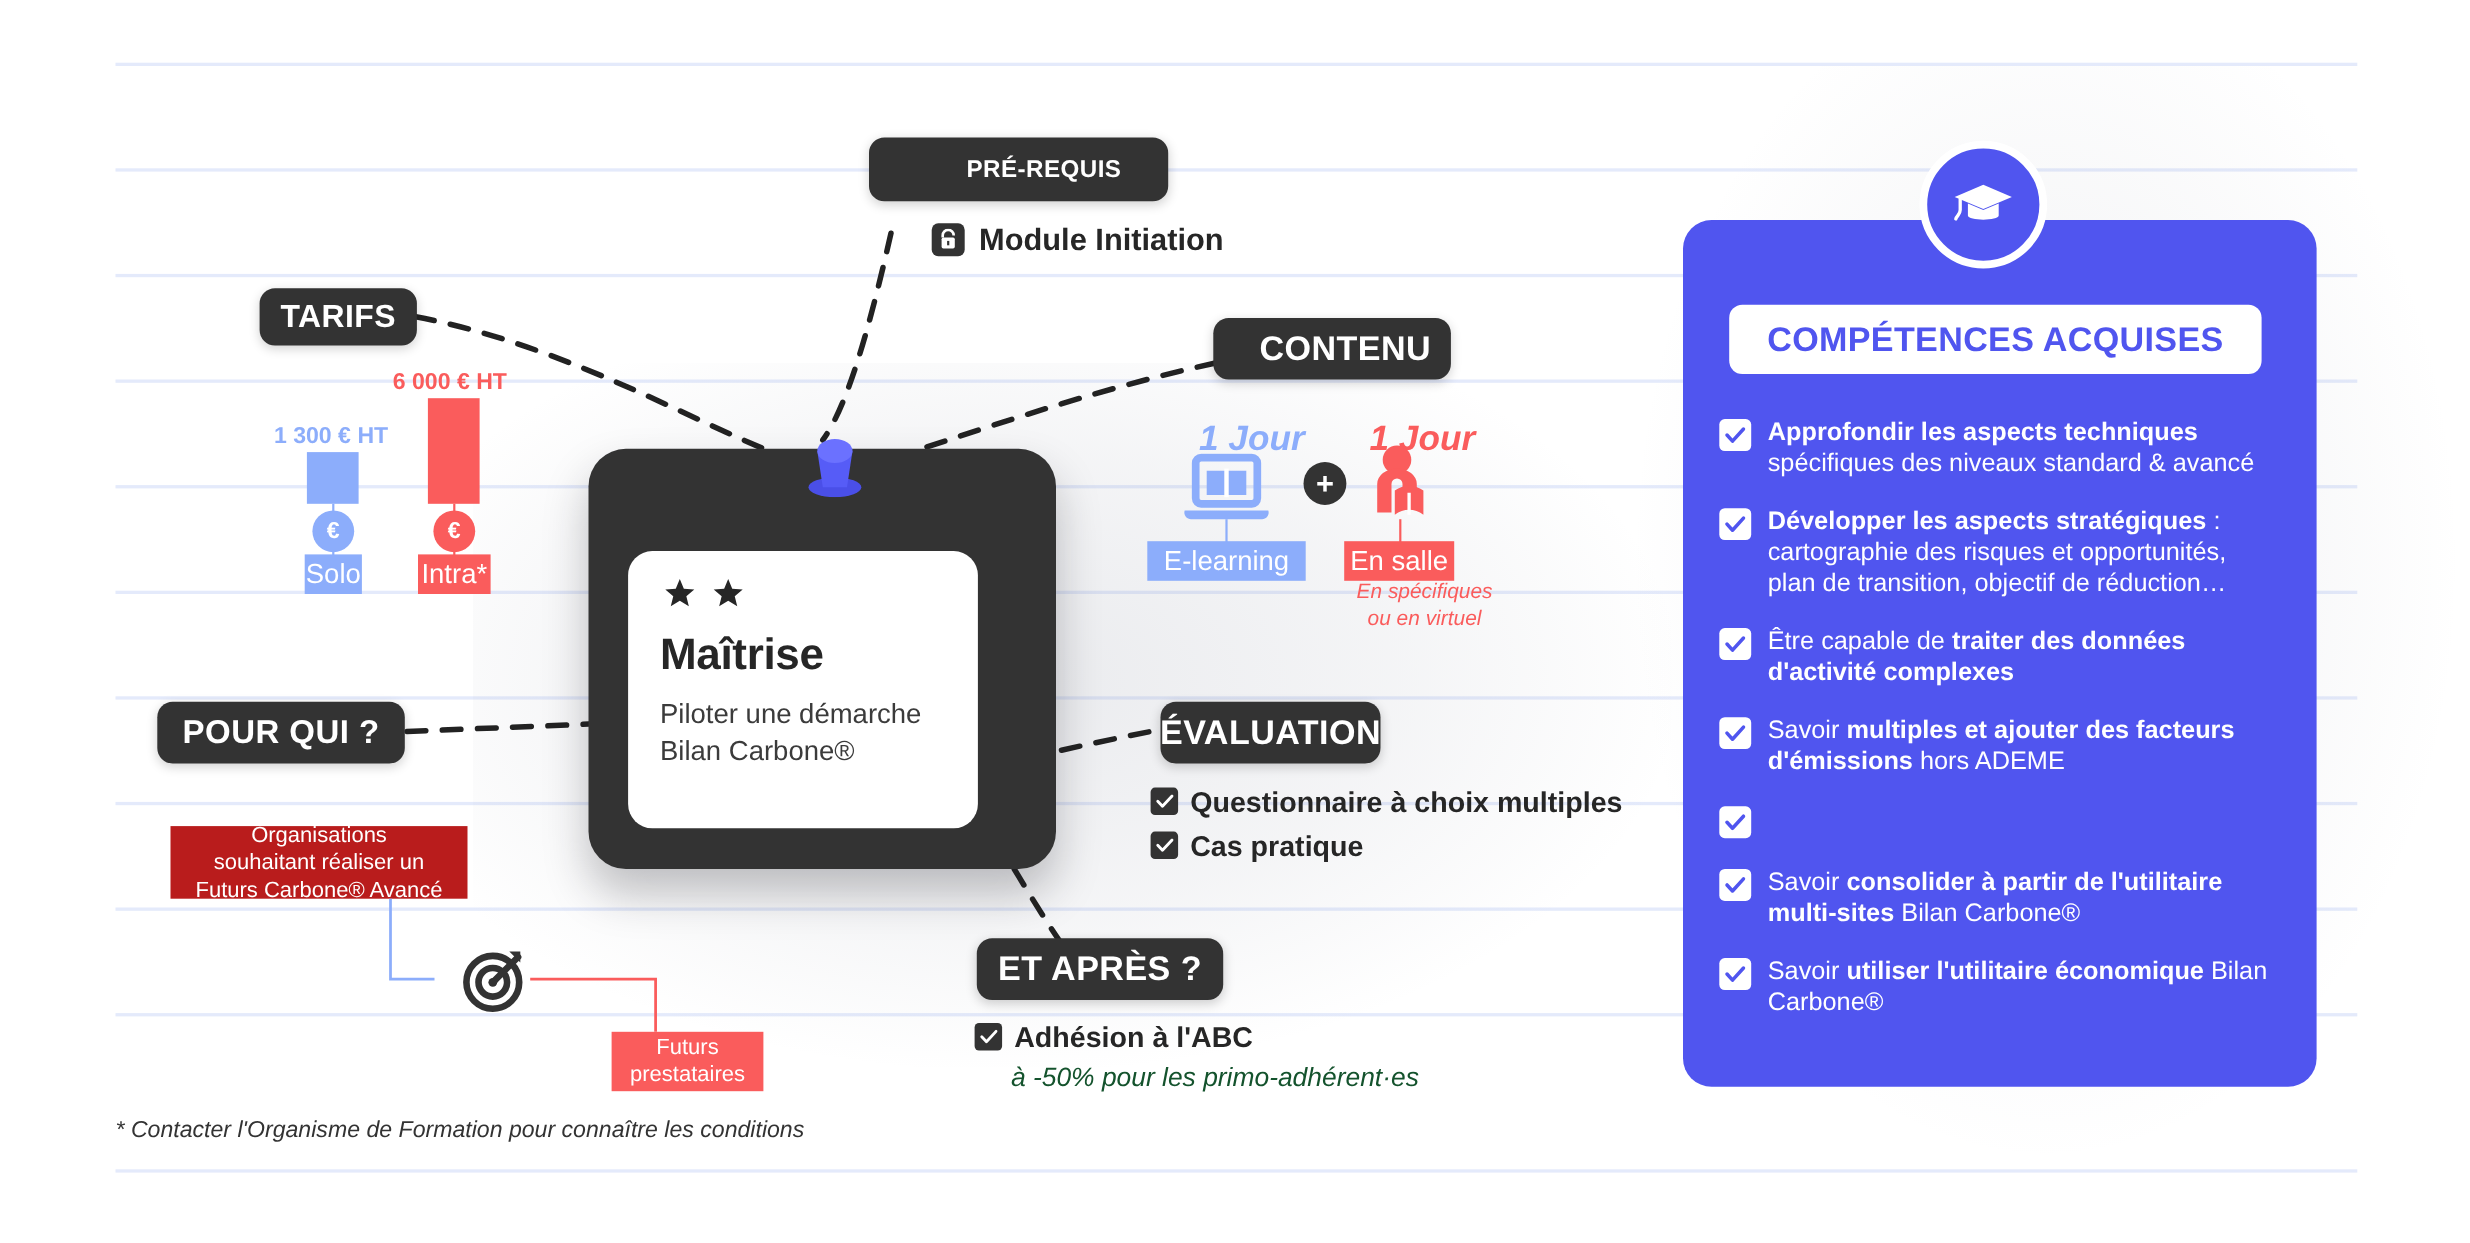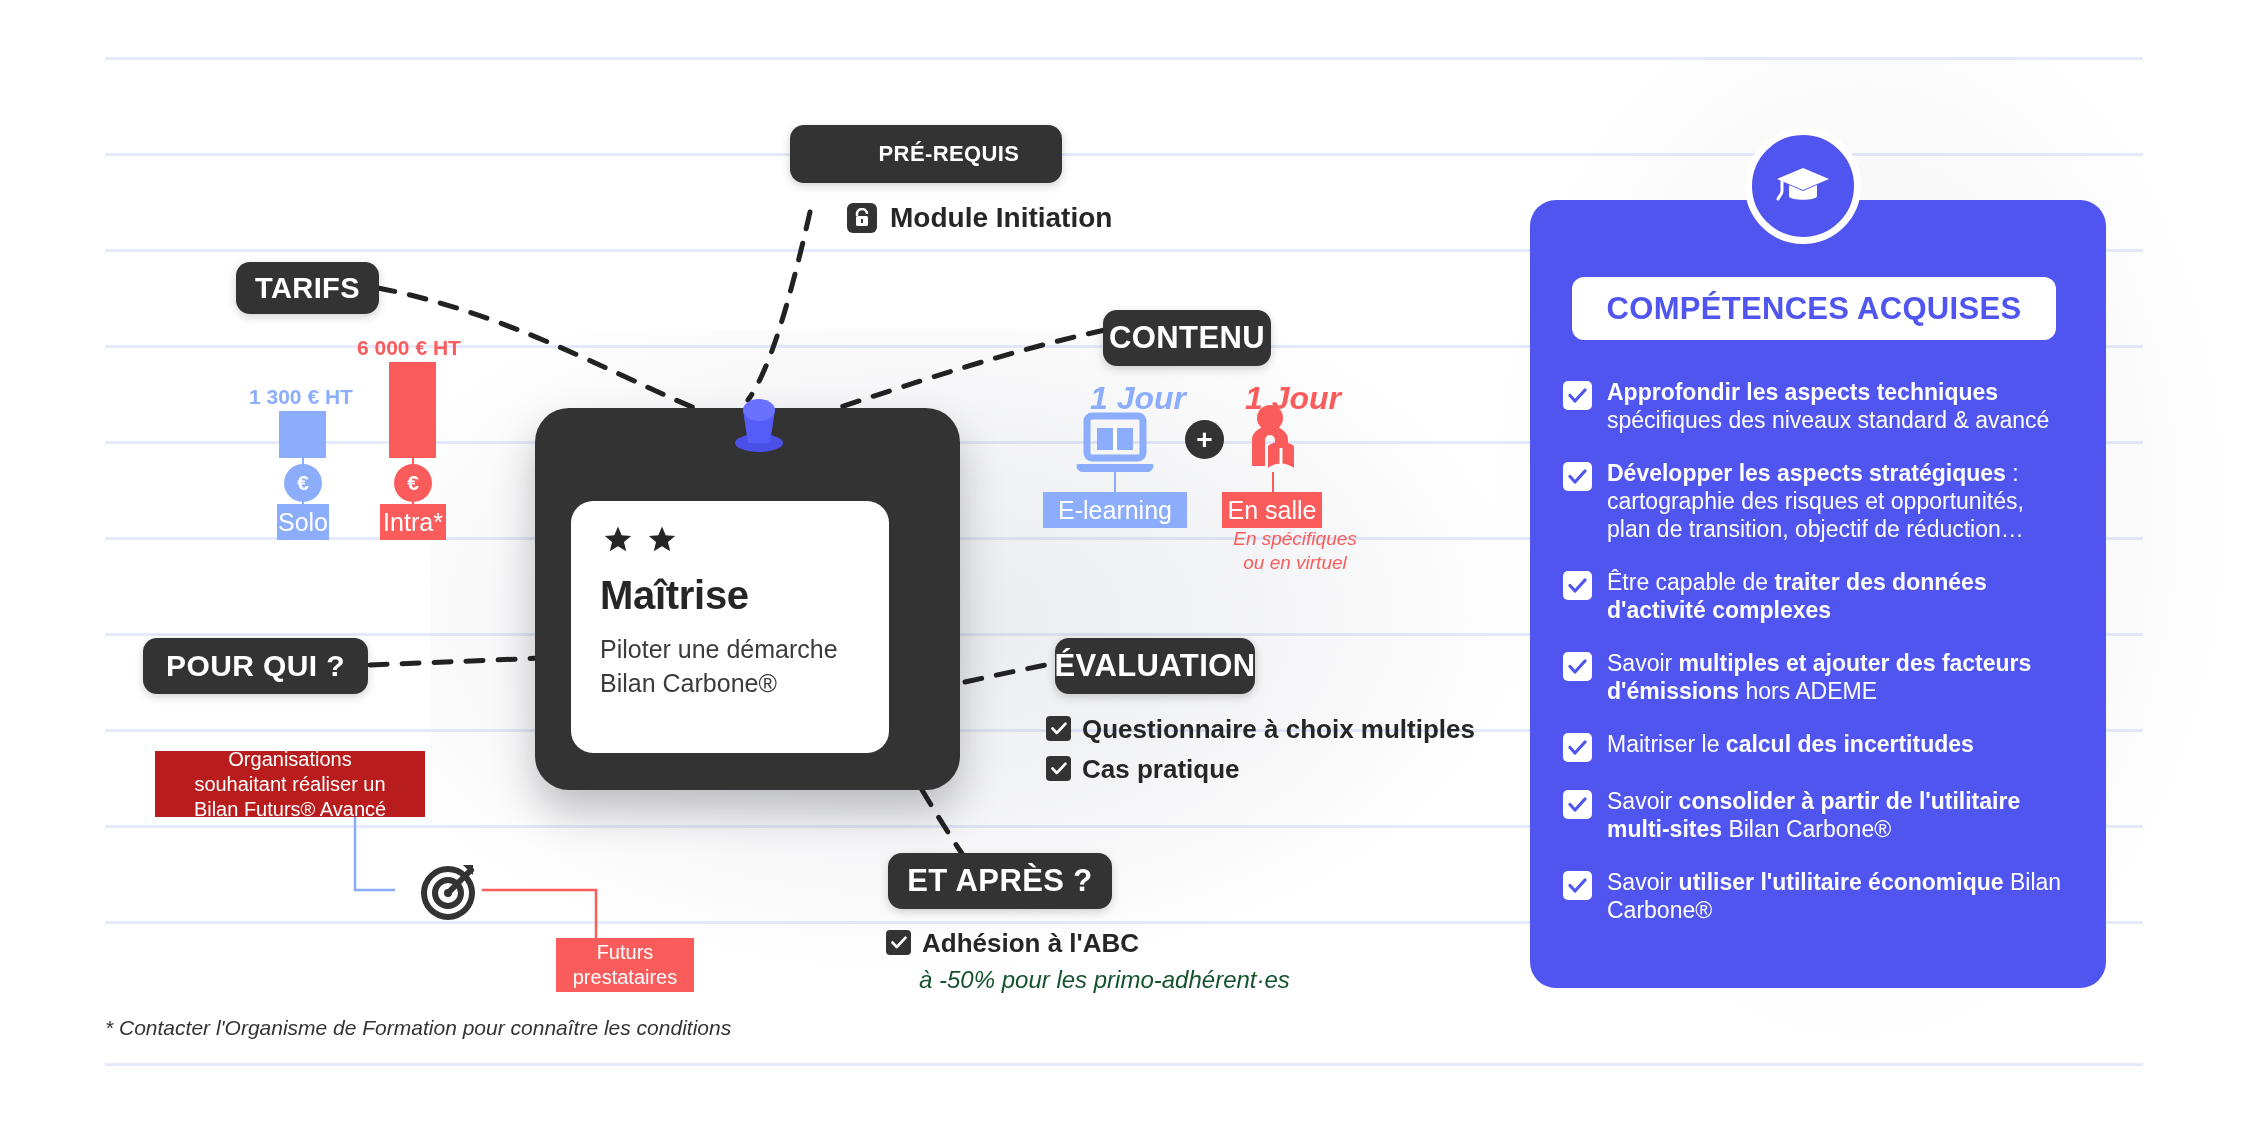--- a/index.html
+++ b/index.html
@@ -190,21 +190,21 @@
   <span style="width:30px;height:30px;background:#333;border-radius:6px;display:flex;align-items:center;justify-content:center;">
     <svg width="18" height="20" viewBox="0 0 18 20">
         <path d="M4 8V6a5 5 0 0 1 10 0" fill="none" stroke="#fff" stroke-width="2.4"></path>
         <rect x="3" y="8" width="12" height="10" rx="1.6" fill="#fff"></rect>
         <rect x="8" y="11" width="2" height="4" fill="#333"></rect>
       </svg>
   </span>
   <span style="font-size:28px;font-weight:bold;color:#262626;">Module Initiation</span>
 </div>
 
-<div class="badge" style="left:1103px;top:310px;width:168px;height:56px;font-size:31px;">CONTENU</div>
+<div class="badge" style="left:1103px;top:289px;width:192px;height:56px;font-size:31px;padding-left:24px;">CONTENU</div>
 
 <div class="jour" style="left:1090px;top:380px;color:#8cadfb;">1 Jour</div>
 <span style="position:absolute;left:1073px;top:412px;">
   <svg width="84" height="70" viewBox="0 0 84 70">
     <rect x="14" y="4" width="56" height="42" rx="5" fill="none" stroke="#8cadfb" stroke-width="7"></rect>
     <path d="M4 52 h76 a6 6 0 0 1 -6 8 H10 a6 6 0 0 1 -6 -8z" fill="#8cadfb"></path>
     <path d="M24 16 h17 v22 h-17z M43 16 h17 v22 h-17z" fill="#8cadfb"></path>
     <rect x="40" y="14" width="4" height="26" fill="#fff"></rect>
   </svg>
 </span>
@@ -253,21 +253,21 @@
     <ellipse cx="29" cy="20" rx="16" ry="11" fill="#6b71ff"></ellipse>
   </svg>
 </span>
 
 <div class="badge" style="left:143px;top:638px;width:225px;height:56px;font-size:30px;">POUR QUI ?</div>
 
 <div id="org-box">
   <div>
     <span>Organisations</span><br>
     <span>souhaitant réaliser un</span><br>
-    <span>Bilan Futurs® Avancé</span>
+    <span>Futurs Carbone® Avancé</span>
   </div>
 </div>
 
 <svg width="700" height="400" style="position:absolute;left:100px;top:800px;pointer-events:none;">
   <path d="M255 17 V 90 H 295" fill="none" stroke="#8cadfb" stroke-width="2.5"></path>
   <path d="M382 90 H 496 V 138" fill="none" stroke="#fa5c5c" stroke-width="2.5"></path>
 </svg>
 
 <span style="position:absolute;left:419px;top:859px;">
   <svg width="62" height="62" viewBox="0 0 62 62">
@@ -362,21 +362,20 @@
         </svg>
       </span>
       <span class="comp-txt">Savoir <b>multiples et ajouter des facteurs d'émissions</b> hors ADEME</span>
     </div>
     <div class="comp-item">
       <span class="comp-cb">
         <svg width="19" height="15" viewBox="0 0 19 15">
           <path d="M2 7.5 L7 13 L17 2" fill="none" stroke="#5055ef" stroke-width="3.2" stroke-linecap="round" stroke-linejoin="round"></path>
         </svg>
       </span>
-      <span class="comp-txt">Maitriser le <b>calcul des incertitudes</b></span>
     </div>
     <div class="comp-item">
       <span class="comp-cb">
         <svg width="19" height="15" viewBox="0 0 19 15">
           <path d="M2 7.5 L7 13 L17 2" fill="none" stroke="#5055ef" stroke-width="3.2" stroke-linecap="round" stroke-linejoin="round"></path>
         </svg>
       </span>
       <span class="comp-txt">Savoir <b>consolider à partir de l'utilitaire multi-sites</b> Bilan Carbone®</span>
     </div>
     <div class="comp-item">

